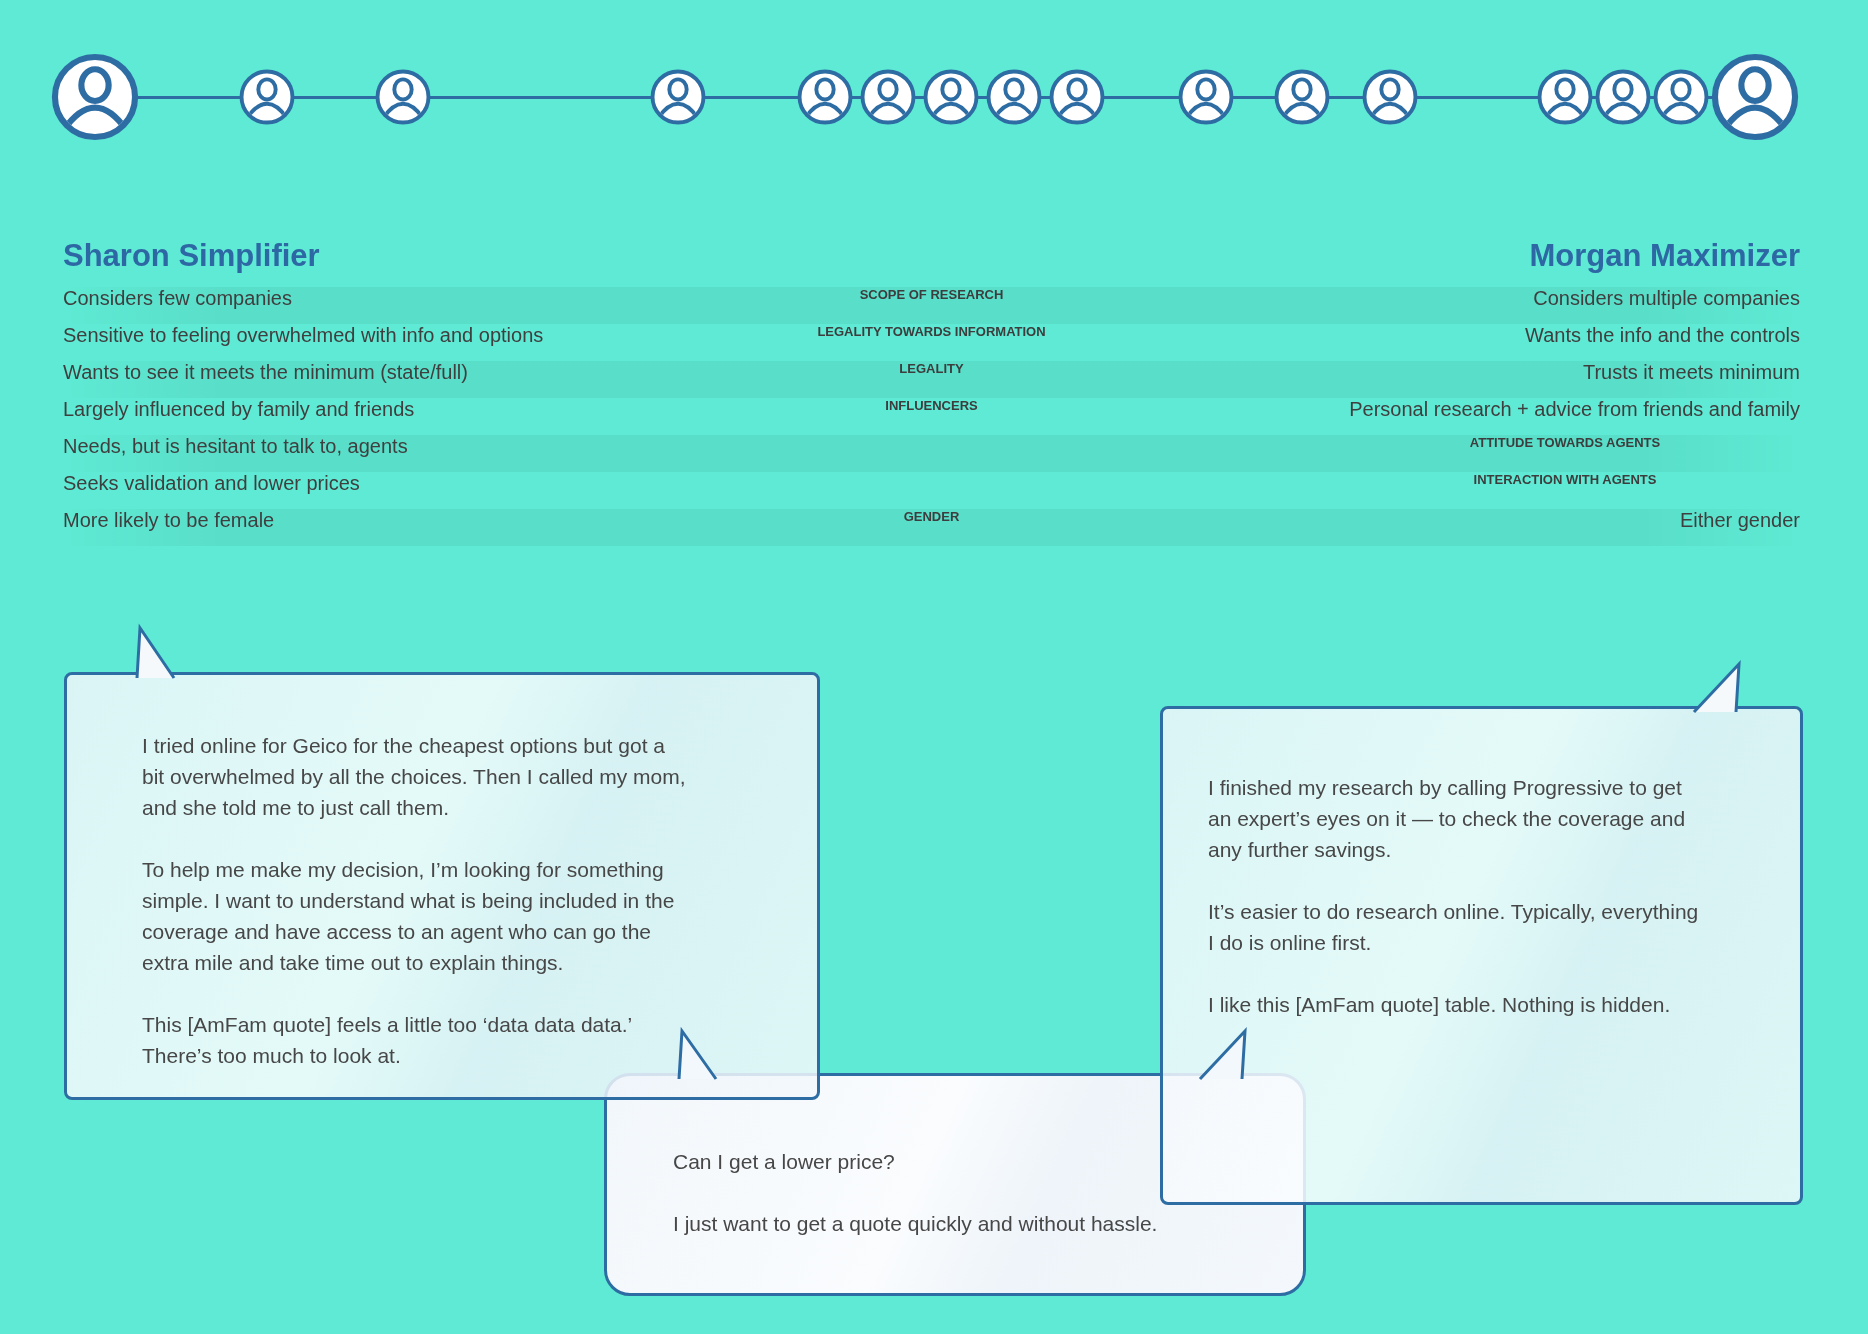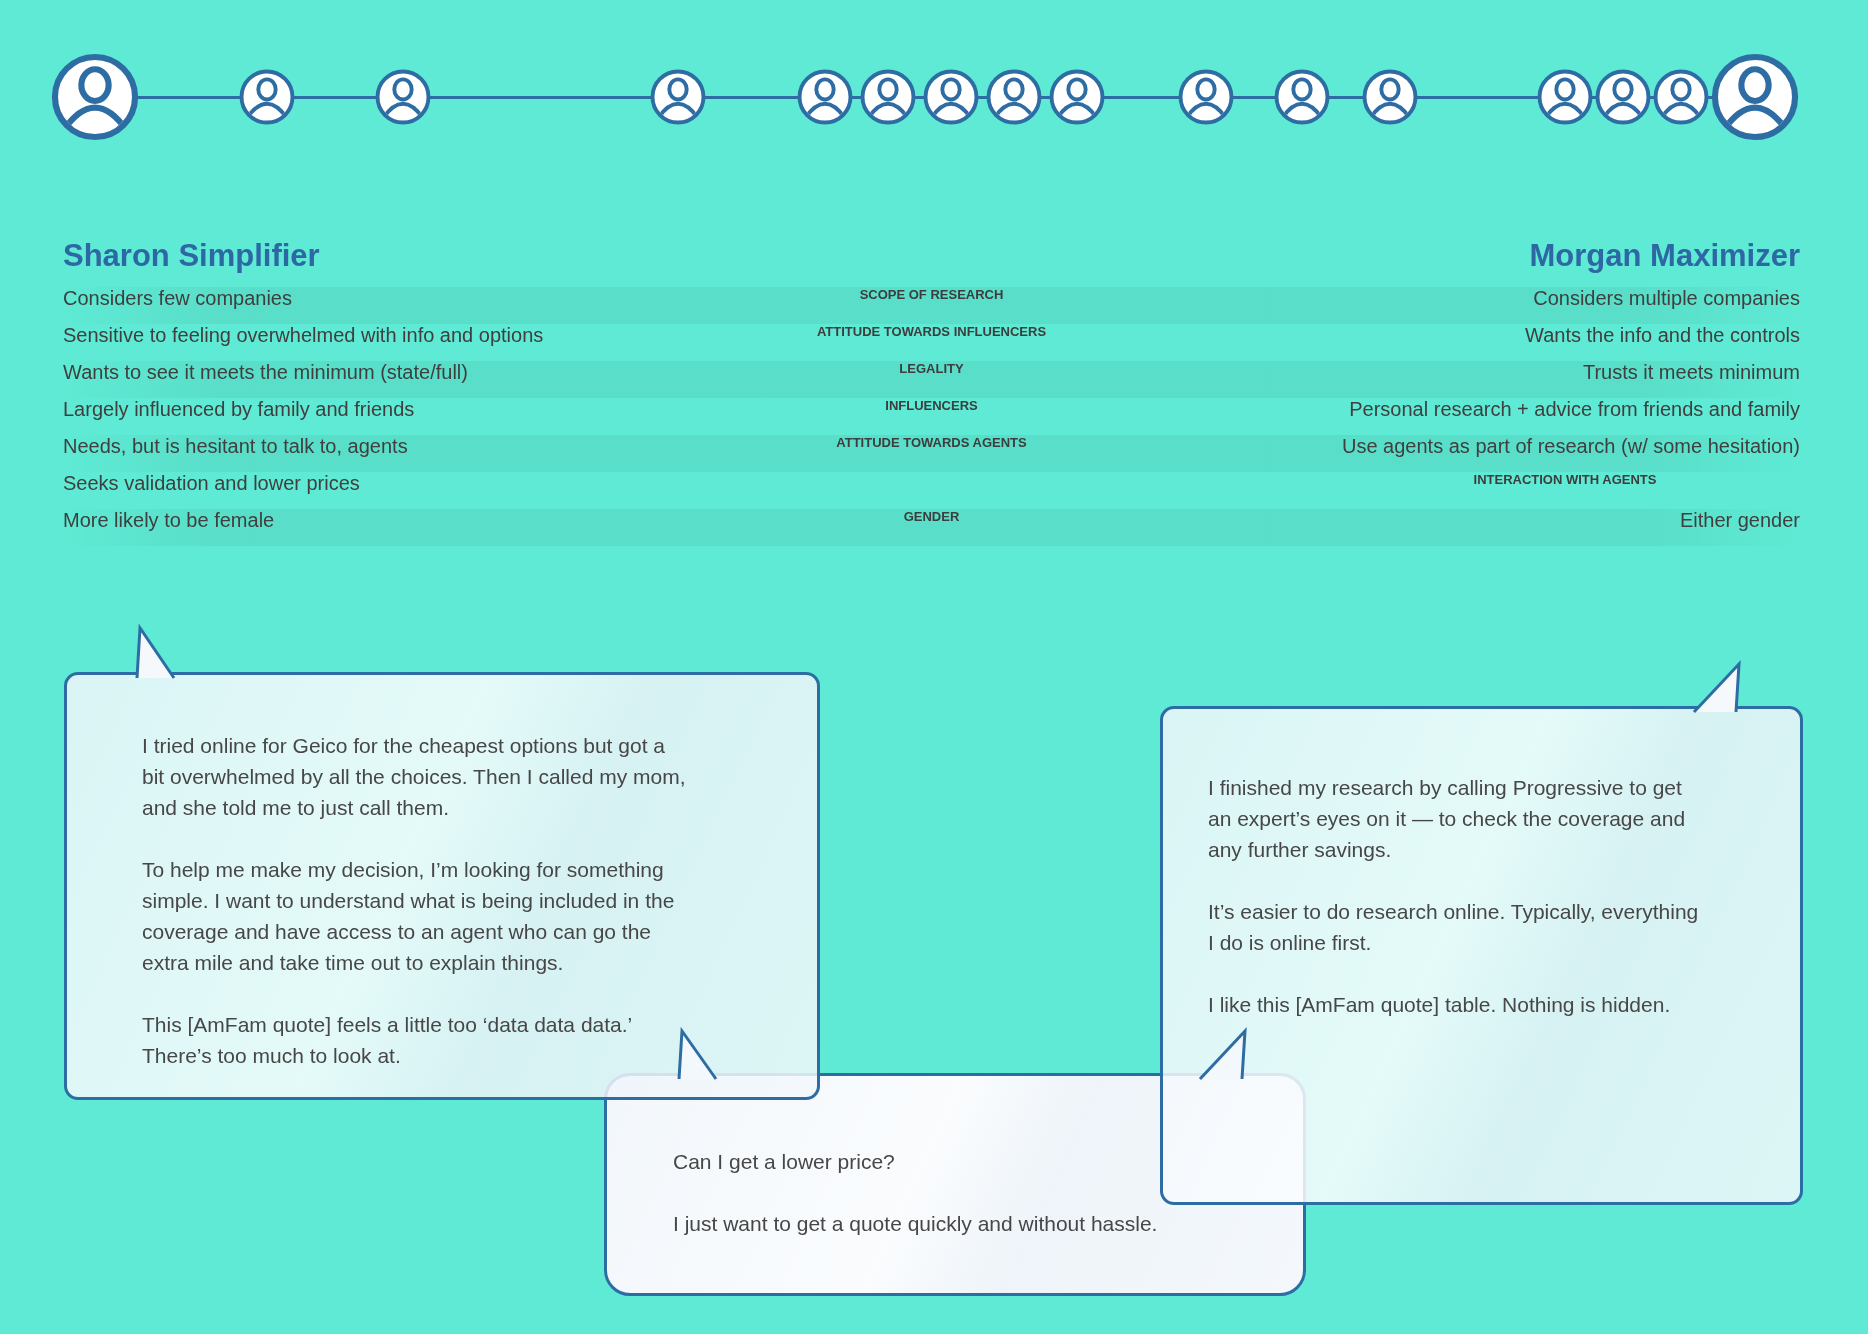--- a/index.html
+++ b/index.html
@@ -18,21 +18,21 @@
   .cmp-table{position:absolute;left:63px;top:287px;width:1737px;}
   .cmp-row{display:flex;align-items:flex-start;height:37px;}
   .cmp-row.odd{
     background:linear-gradient(90deg,rgba(0,0,0,0) 0%,rgba(0,0,0,0.05) 9%,rgba(0,0,0,0.05) 91%,rgba(0,0,0,0) 100%);
   }
   .cmp-left{flex:1;font-size:20px;color:#3f3f3f;text-align:left;white-space:nowrap;}
   .cmp-label{width:470px;font-size:13px;font-weight:700;color:#3d3d3d;text-align:center;white-space:nowrap;}
   .cmp-right{flex:1;font-size:20px;color:#3f3f3f;text-align:right;white-space:nowrap;}
   
   .bubble{
-    position:absolute;border:3px solid #2e6da4;border-radius:14px;box-sizing:border-box;
+    position:absolute;border:3px solid #2e6da4;border-radius:8px;box-sizing:border-box;
   }
   .bubble-mid{
     background:linear-gradient(115deg,#f2f7fb 0%,#fafcfe 45%,#eef4f9 62%,#f4f8fc 100%);
   }
   .bubble-side{
     background:linear-gradient(115deg,rgba(240,246,251,0.85) 0%,rgba(251,253,255,0.85) 45%,rgba(236,243,249,0.85) 62%,rgba(243,248,252,0.85) 100%);
   }
   .bubble-text{
     font-size:21px;line-height:31px;color:#474747;white-space:pre-line;
   }
@@ -112,37 +112,36 @@
 
   <div class="cmp-table" id="cmp-table">
 
   <div class="cmp-row odd">
         <div class="cmp-left">Considers few companies</div>
         <div class="cmp-label">SCOPE OF RESEARCH</div>
         <div class="cmp-right">Considers multiple companies</div>
       </div>
       <div class="cmp-row">
         <div class="cmp-left">Sensitive to feeling overwhelmed with info and options</div>
-        <div class="cmp-label">ATTITUDE TOWARDS INFLUENCERS</div>
+        <div class="cmp-label">LEGALITY TOWARDS INFORMATION</div>
         <div class="cmp-right">Wants the info and the controls</div>
       </div>
       <div class="cmp-row odd">
         <div class="cmp-left">Wants to see it meets the minimum (state/full)</div>
         <div class="cmp-label">LEGALITY</div>
         <div class="cmp-right">Trusts it meets minimum</div>
       </div>
       <div class="cmp-row">
         <div class="cmp-left">Largely influenced by family and friends</div>
         <div class="cmp-label">INFLUENCERS</div>
         <div class="cmp-right">Personal research + advice from friends and family</div>
       </div>
       <div class="cmp-row odd">
         <div class="cmp-left">Needs, but is hesitant to talk to, agents</div>
         <div class="cmp-label">ATTITUDE TOWARDS AGENTS</div>
-        <div class="cmp-right">Use agents as part of research (w/ some hesitation)</div>
       </div>
       <div class="cmp-row">
         <div class="cmp-left">Seeks validation and lower prices</div>
         <div class="cmp-label">INTERACTION WITH AGENTS</div>
       </div>
       <div class="cmp-row odd">
         <div class="cmp-left">More likely to be female</div>
         <div class="cmp-label">GENDER</div>
         <div class="cmp-right">Either gender</div>
       </div>

